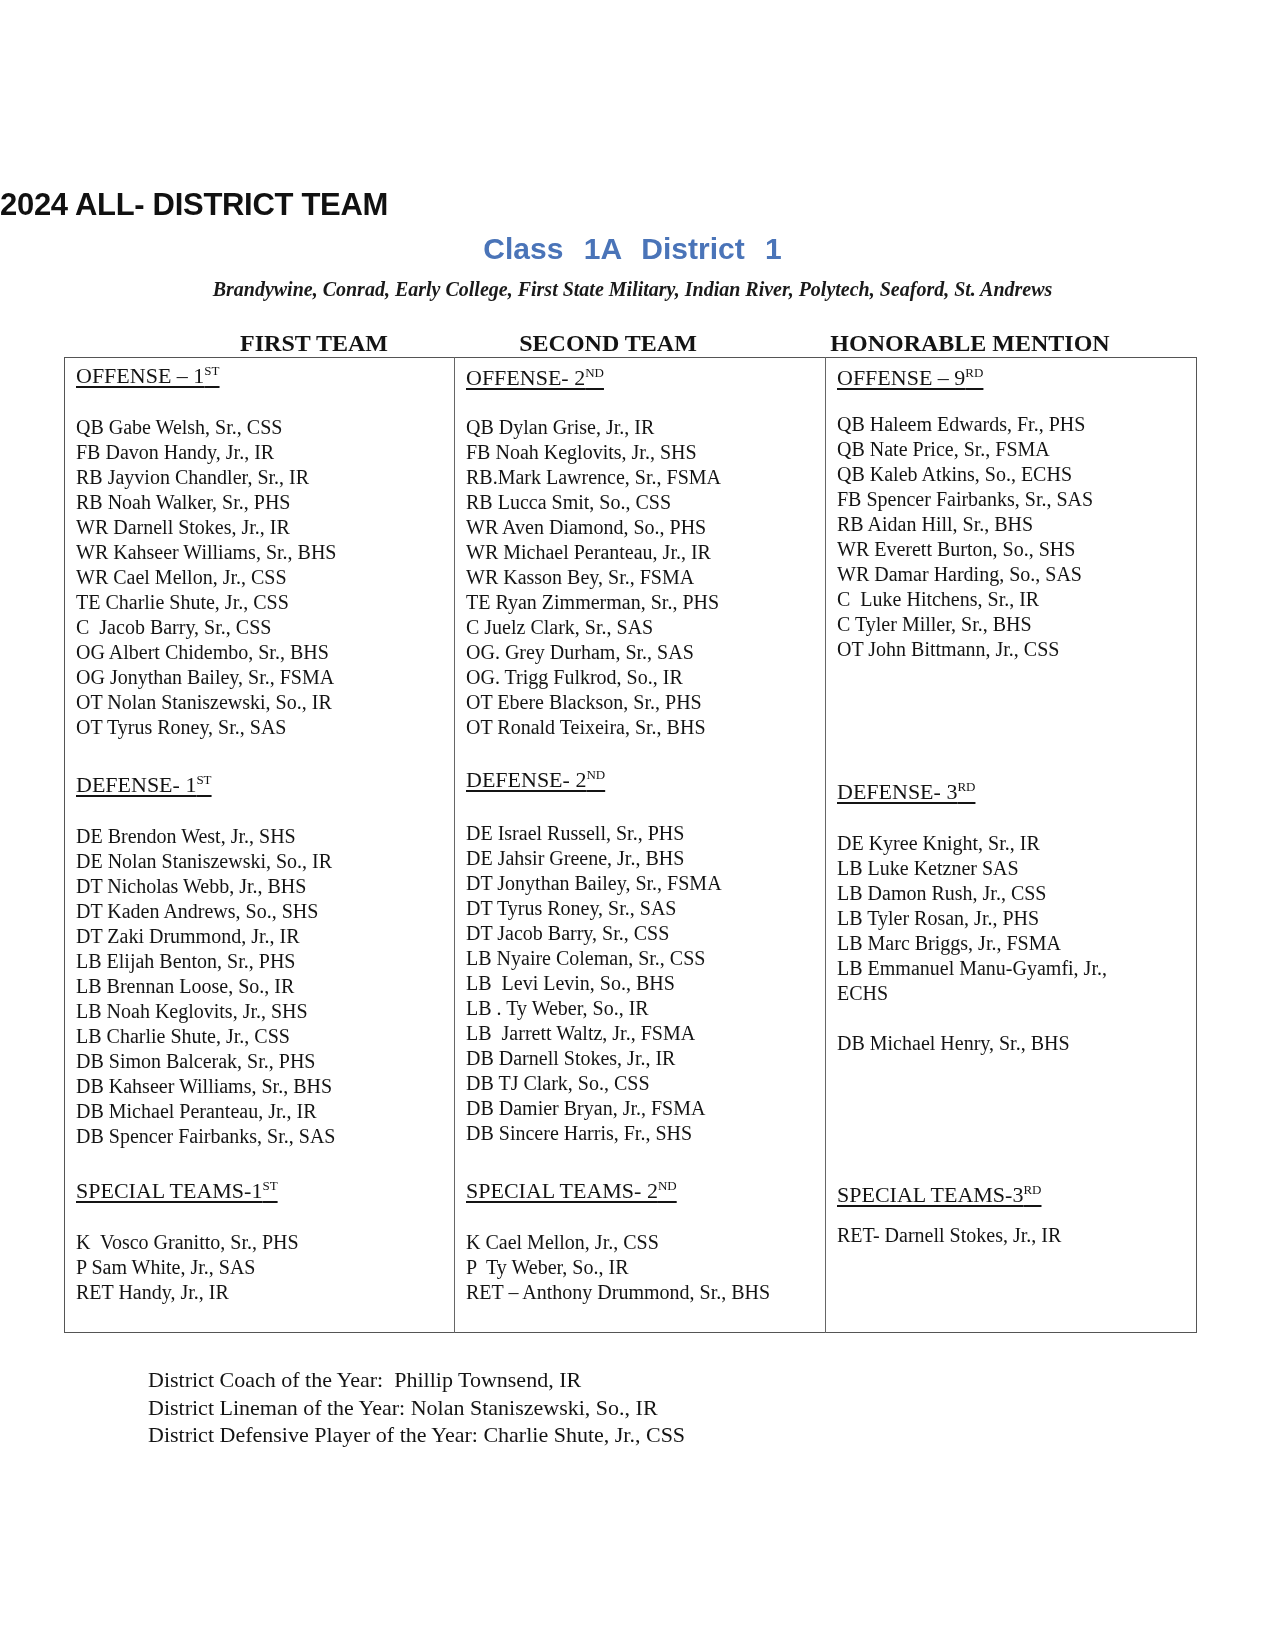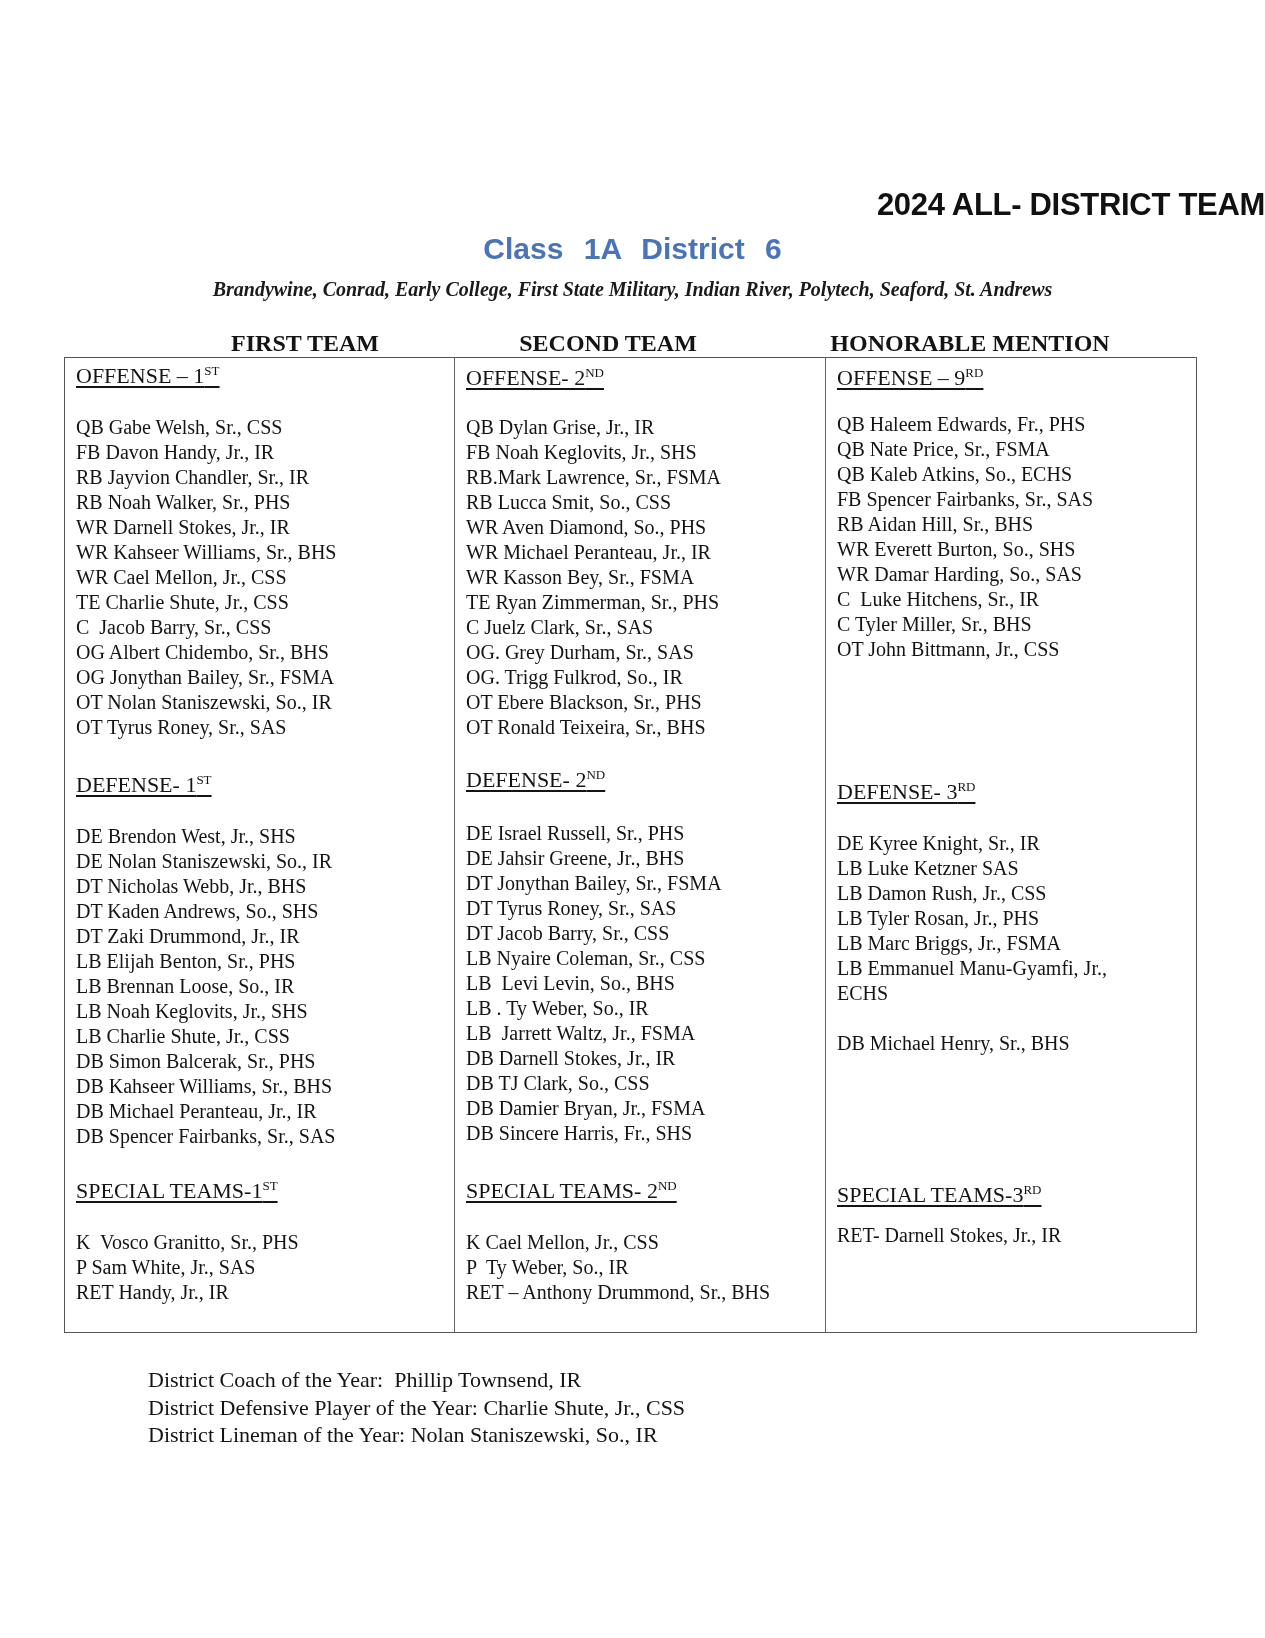--- a/index.html
+++ b/index.html
@@ -1,21 +1,21 @@
 <!DOCTYPE html>
 <html><head>
 <meta charset="utf-8">
 <style>
   html, body { margin: 0; padding: 0; background: #ffffff; }
   body {
     width: 1265px; height: 1638px; position: relative; overflow: hidden;
     font-family: "Liberation Serif", "DejaVu Serif", serif; color: #141414;
   }
   .title {
-    position: absolute; left: 0; width: 1265px; top: 187px; text-align: right;
+    position: absolute; left: 0; width: 1265px; top: 187px; text-align: left;
     font-family: "Liberation Sans", "DejaVu Sans", sans-serif; font-weight: bold;
     font-size: 31px; letter-spacing: -0.3px; color: #111;
   }
   .subtitle {
     position: absolute; left: 0; width: 1265px; top: 232px; text-align: center;
     font-family: "Liberation Sans", "DejaVu Sans", sans-serif; font-weight: bold;
     font-size: 30px; color: #4a74b8; word-spacing: 12px;
   }
   .schools {
     position: absolute; left: 0; width: 1265px; top: 278px; text-align: center;
@@ -41,24 +41,24 @@
   .entry { display: block; height: 25px; }
   .awards {
     position: absolute; left: 148px; top: 1366px; font-size: 22px; line-height: 27.5px; font-family: Liberation Serif, serif;
   }
   .award { display: block; white-space: pre; }
 </style>
 </head>
 <body>
 
 <div class="title">2024 ALL- DISTRICT TEAM</div>
-<div class="subtitle"><span>Class 1A</span> <span>District 6</span></div>
+<div class="subtitle"><span>Class 1A</span> <span>District 1</span></div>
 <div class="schools">Brandywine, Conrad, Early College, First State Military, Indian River, Polytech, Seaford, St. Andrews</div>
 
-<div class="col-header" style="left:160px;width:290px;font-family:Liberation Serif, serif;">FIRST TEAM</div>
+<div class="col-header" style="left:169px;width:290px;font-family:Liberation Serif, serif;">FIRST TEAM</div>
 <div class="col-header" style="left:458px;width:300px;">SECOND TEAM</div>
 <div class="col-header" style="left:800px;width:340px;">HONORABLE MENTION</div>
 
 <div class="table-box"></div>
 <div class="col-divider" style="left:454px;"></div>
 <div class="col-divider" style="left:825px;"></div>
 
 <div class="col" style="left:76px;width:370px;">
   <div class="section-head" style="top:1px;"><span>OFFENSE – 1</span><sup>ST</sup></div>
   <div class="entries" style="top:58px;"><span class="entry">QB Gabe Welsh, Sr., CSS</span><span class="entry">FB Davon Handy, Jr., IR</span><span class="entry">RB Jayvion Chandler, Sr., IR</span><span class="entry">RB Noah Walker, Sr., PHS</span><span class="entry">WR Darnell Stokes, Jr., IR</span><span class="entry">WR Kahseer Williams, Sr., BHS</span><span class="entry">WR Cael Mellon, Jr., CSS</span><span class="entry">TE Charlie Shute, Jr., CSS</span><span class="entry">C  Jacob Barry, Sr., CSS</span><span class="entry">OG Albert Chidembo, Sr., BHS</span><span class="entry">OG Jonythan Bailey, Sr., FSMA</span><span class="entry">OT Nolan Staniszewski, So., IR</span><span class="entry">OT Tyrus Roney, Sr., SAS</span></div>
@@ -87,15 +87,15 @@
 
   <div class="section-head" style="top:417px;"><span>DEFENSE- 3</span><sup>RD</sup></div>
   <div class="entries" style="top:474px;"><span class="entry">DE Kyree Knight, Sr., IR</span><span class="entry">LB Luke Ketzner SAS</span><span class="entry">LB Damon Rush, Jr., CSS</span><span class="entry">LB Tyler Rosan, Jr., PHS</span><span class="entry">LB Marc Briggs, Jr., FSMA</span><span class="entry">LB Emmanuel Manu-Gyamfi, Jr.,</span><span class="entry">ECHS</span><span class="entry"></span><span class="entry">DB Michael Henry, Sr., BHS</span></div>
 
   <div class="section-head" style="top:813px;margin-top:7px;"><span>SPECIAL TEAMS-3</span><sup>RD</sup></div>
   <div class="entries" style="top:866px;"><span class="entry">RET- Darnell Stokes, Jr., IR</span></div>
 </div>
 
 <div class="awards">
   <span class="award">District Coach of the Year:  Phillip Townsend, IR</span>
+  <span class="award">District Lineman of the Year: Nolan Staniszewski, So., IR</span>
   <span class="award">District Defensive Player of the Year: Charlie Shute, Jr., CSS</span>
-  <span class="award">District Lineman of the Year: Nolan Staniszewski, So., IR</span>
 </div>
 
 </body></html>

